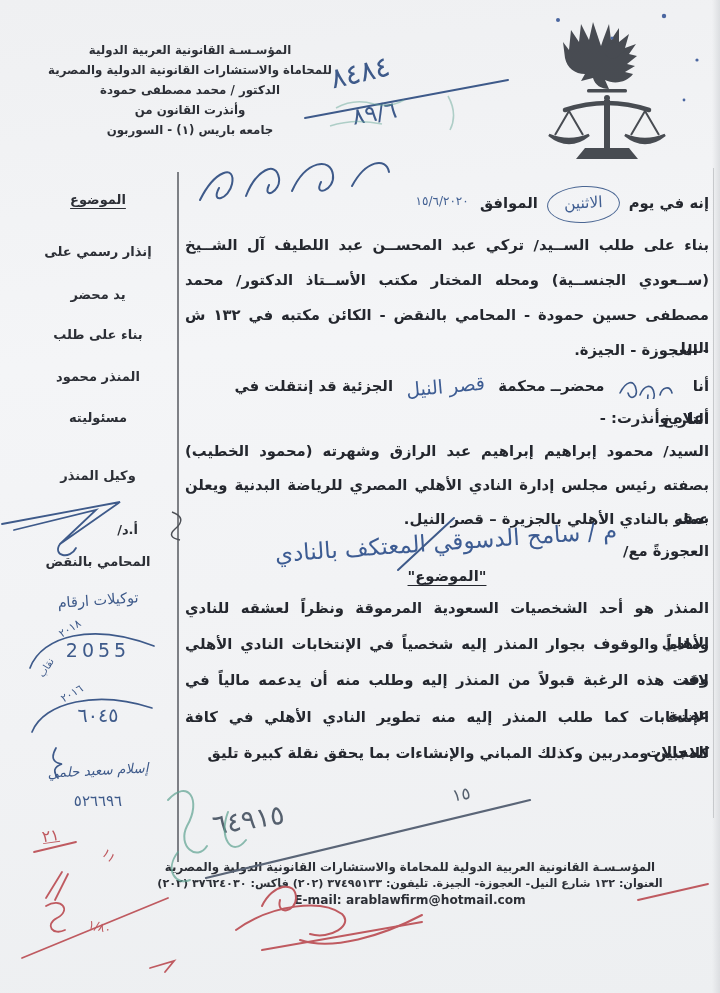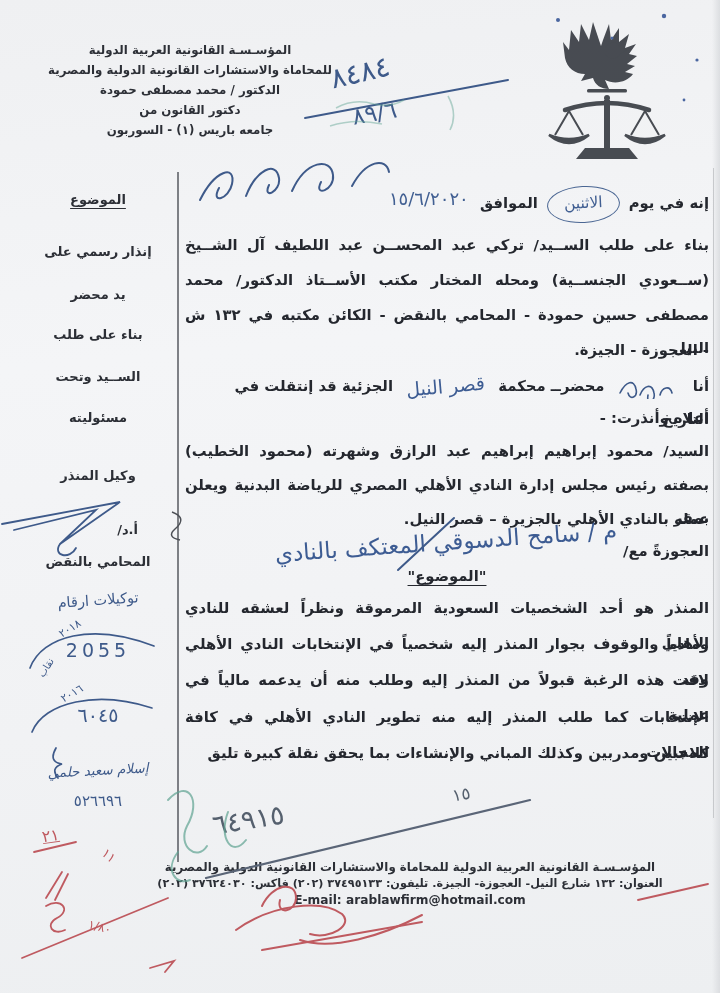--- a/index.html
+++ b/index.html
@@ -33,21 +33,21 @@
   .h34{height:34px;line-height:33px;}
   .h32{height:32px;line-height:31px;}
   .h28{height:28px;line-height:24px;}
   .h24{height:24px;line-height:22px;}
   .h26{height:26px;line-height:24px;}
   .h36{height:36.2px;line-height:35px;}
   .just{text-align:justify;text-align-last:justify;}
   .circled{display:inline-block;border:1.6px solid #4a6693;border-radius:50%;
     padding:1px 16px 4px 16px;color:#415f92;font-weight:normal;font-size:15.5px;
     transform:rotate(-3deg);margin:0 4px;}
-  .hand-date{color:#415f92;font-weight:normal;font-size:18px;position:relative;top:-3px;
+  .hand-date{color:#415f92;font-weight:normal;font-size:12px;position:relative;top:-3px;
     letter-spacing:5px;margin-right:6px;}
   .hand-court{color:#3d5c93;font-weight:normal;font-size:19px;display:inline-block;
     transform:rotate(-5deg);margin:0 8px;position:relative;top:2px;}
   .hand-spoke{color:#3d5c93;font-weight:normal;font-size:23px;display:inline-block;
     transform:rotate(-4deg) translateY(-6px);white-space:nowrap;letter-spacing:2px;}
   .center{text-align:center;text-align-last:center;}
 
   
   .footer{position:absolute;top:860px;left:112px;width:596px;text-align:center;
     font-weight:bold;color:#2c2f36;}
@@ -65,21 +65,21 @@
 
 <div class="page">
 
   <div class="edge-shade"></div>
   <div class="edge-line"></div>
 
   <div class="letterhead">
     <div>المؤسـسـة القانونية العربية الدولية</div>
     <div>للمحاماة والاستشارات القانونية الدولية والمصرية</div>
     <div>الدكتور / محمد مصطفى حمودة</div>
-    <div>دكتور القانون من</div>
+    <div>وأنذرت القانون من</div>
     <div>جامعه باريس (١) - السوربون</div>
   </div>
 
   <div class="logo">
     <svg width="160" height="160" viewBox="0 0 160 160">
       <g fill="#3a3e45" opacity="0.92">
         <path d="M66,36 L58,12 L54,30 L46,14 L44,32 L36,20 L34,40 L28,32 L30,48
              C32,58 40,64 50,64 L46,71 L58,68 C60,75 66,79 74,79 L70,70
              C80,75 92,72 98,64 L90,62 L100,56 L92,54 L102,46 L94,44 L101,34
              L90,38 L94,24 L84,32 L84,18 L76,30 L74,14 L68,30 Z"></path>
@@ -100,21 +100,21 @@
   <span class="hw ink" style="left:330px;top:56px;font-size:28px;letter-spacing:9px;transform:rotate(-13deg);">٨٤٨٤</span>
   <span class="hw ink" style="left:352px;top:100px;font-size:23px;letter-spacing:6px;transform:rotate(-10deg);">٨٩/٦</span>
 
   <div class="divider"></div>
   <div class="margin-col">
     <div style="top:8px;">
       <span class="u">الموضوع</span></div>
     <div style="top:60px;">إنذار رسمي على</div>
     <div style="top:103px;">يد محضر</div>
     <div style="top:143px;">بناء على طلب</div>
-    <div style="top:185px;">الســيد وتحت</div>
+    <div style="top:185px;">المنذر محمود</div>
     <div style="top:226px;">مسئوليته</div>
 
     <div style="top:284px;">وكيل المنذر</div>
     <div style="top:338px;text-align:right;padding-right:34px;">أ.د/</div>
     <div style="top:370px;">المحامي بالنقض</div>
 
     <div class="ink" style="top:408px;font-size:14.5px;transform:rotate(-4deg);">توكيلات ارقام</div>
     <div class="ink" style="top:438px;left:-28px;font-size:11px;transform:rotate(-32deg);">٢٠١٨</div>
     <div class="ink" style="top:455px;font-size:19px;letter-spacing:4px;">2055</div>
     <div class="ink" style="top:478px;left:-52px;font-size:10px;transform:rotate(-58deg);">نقاب</div>

